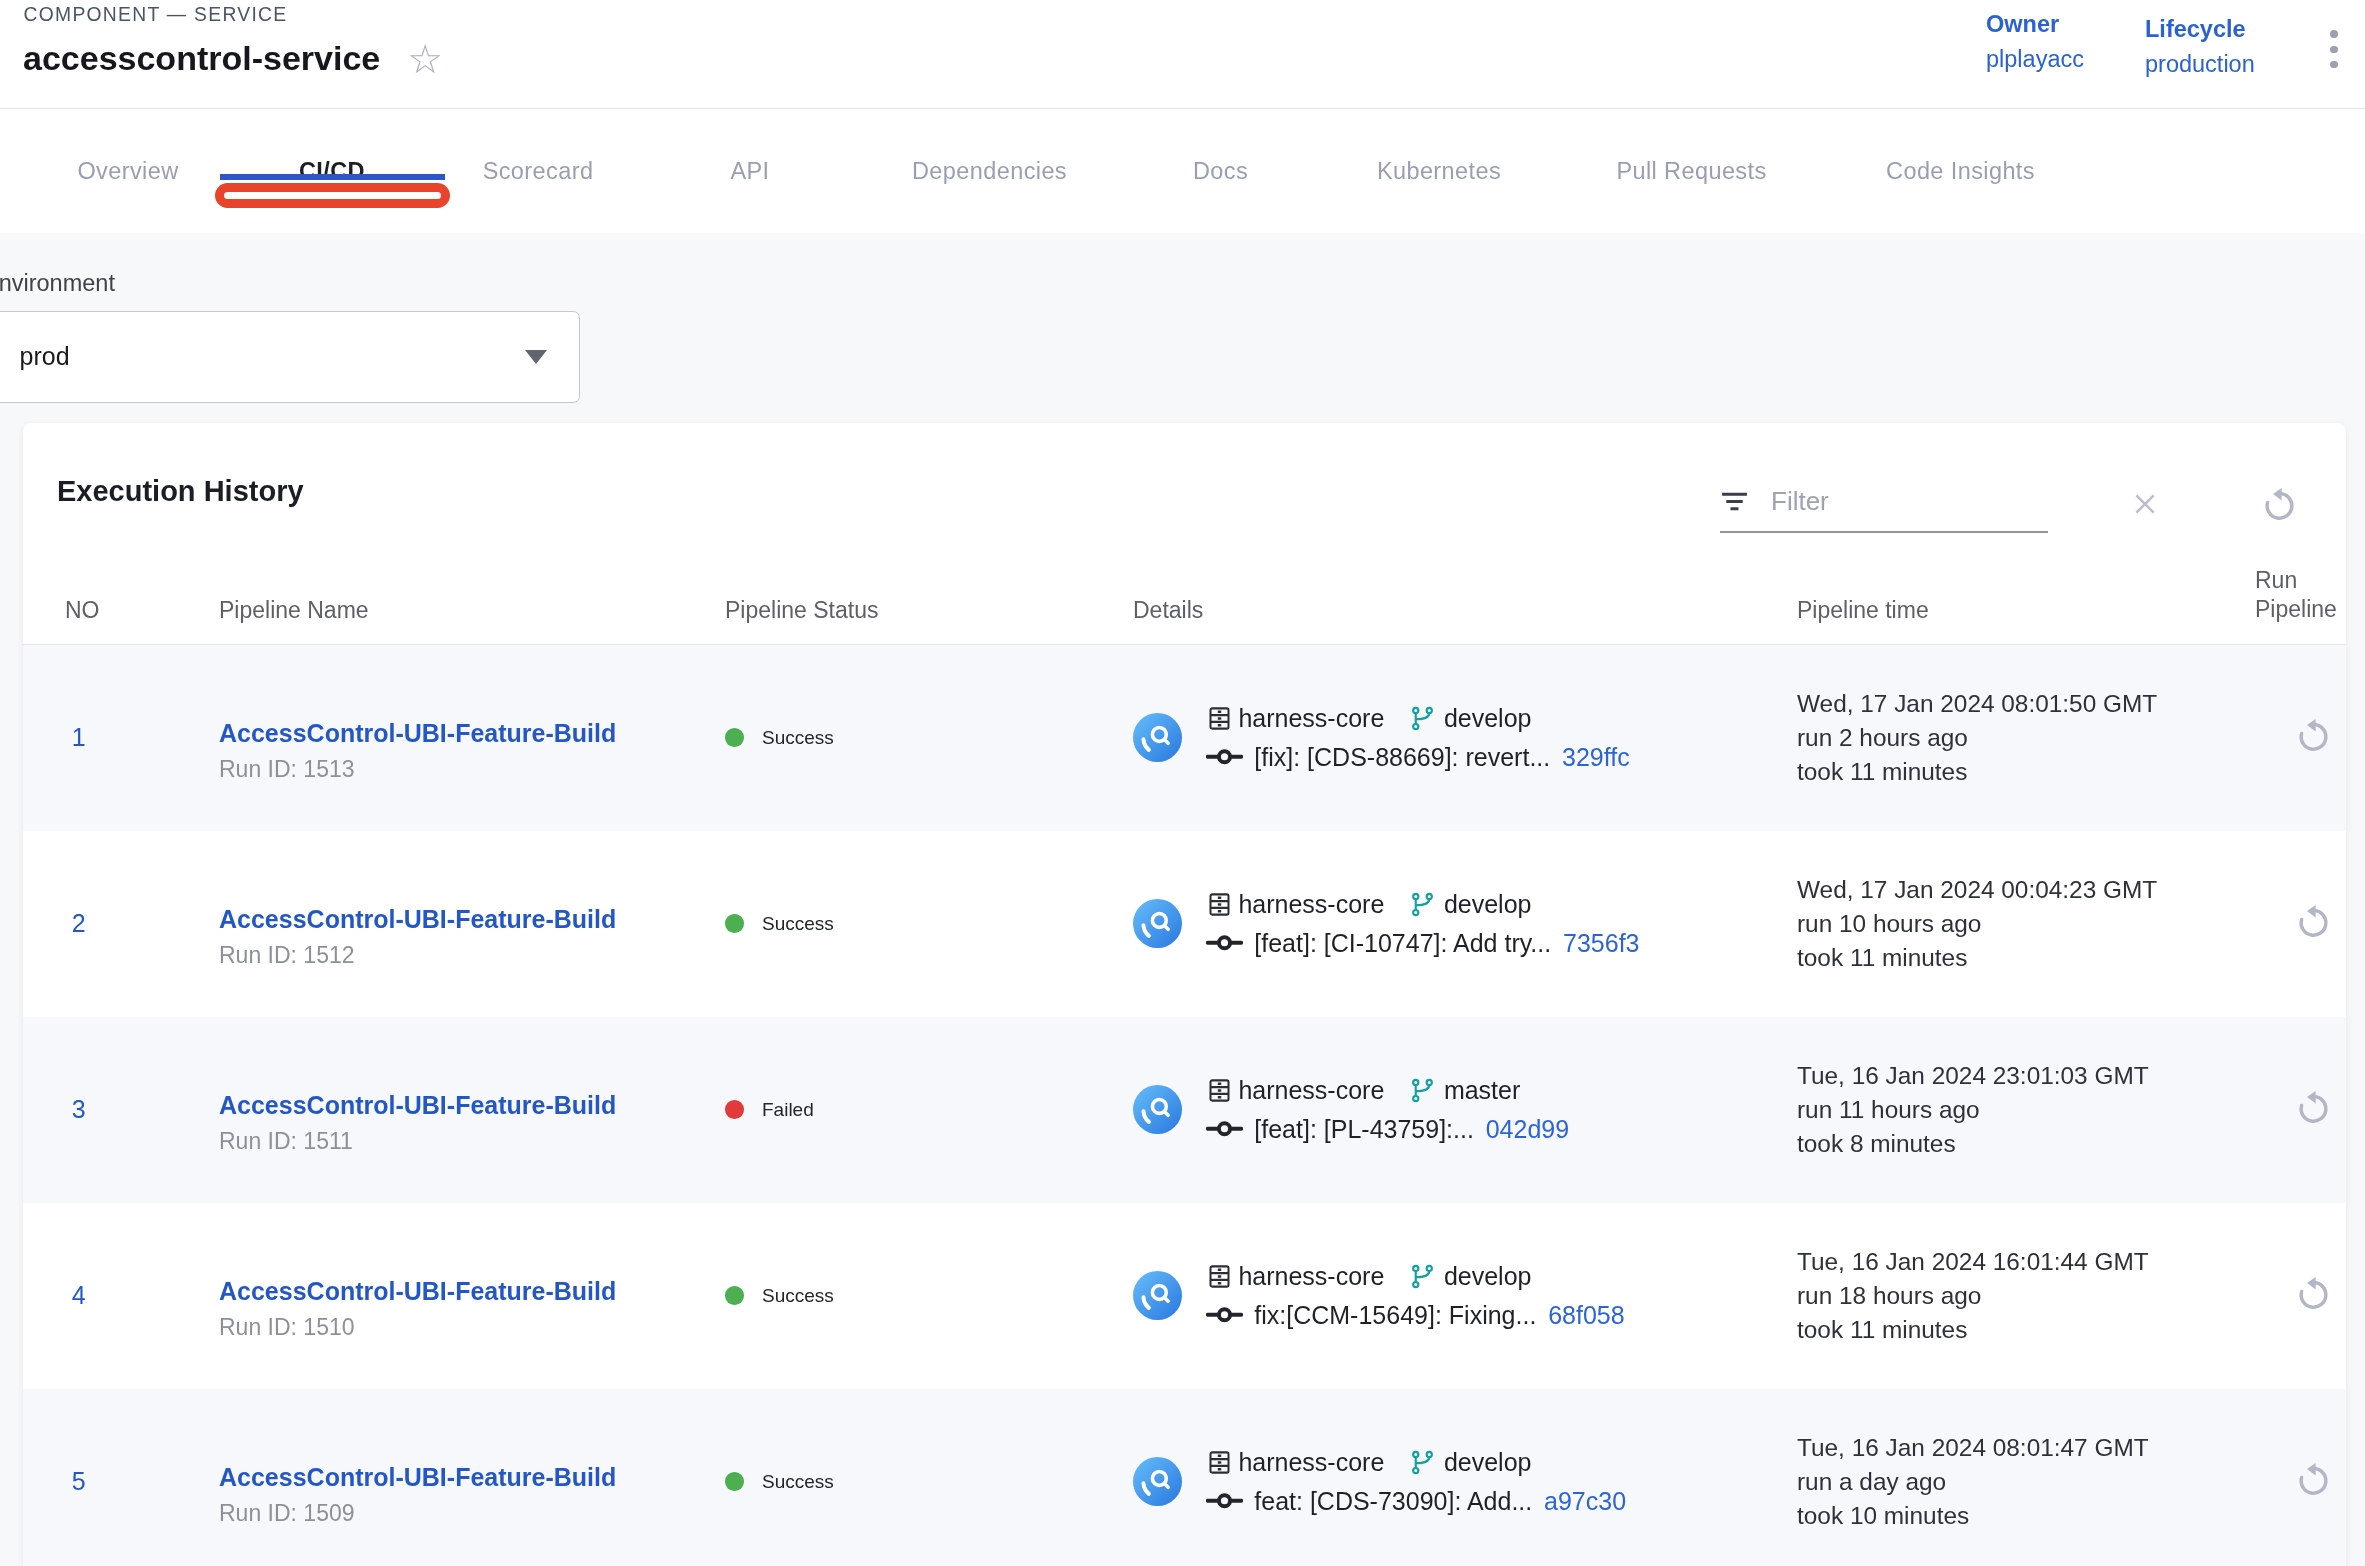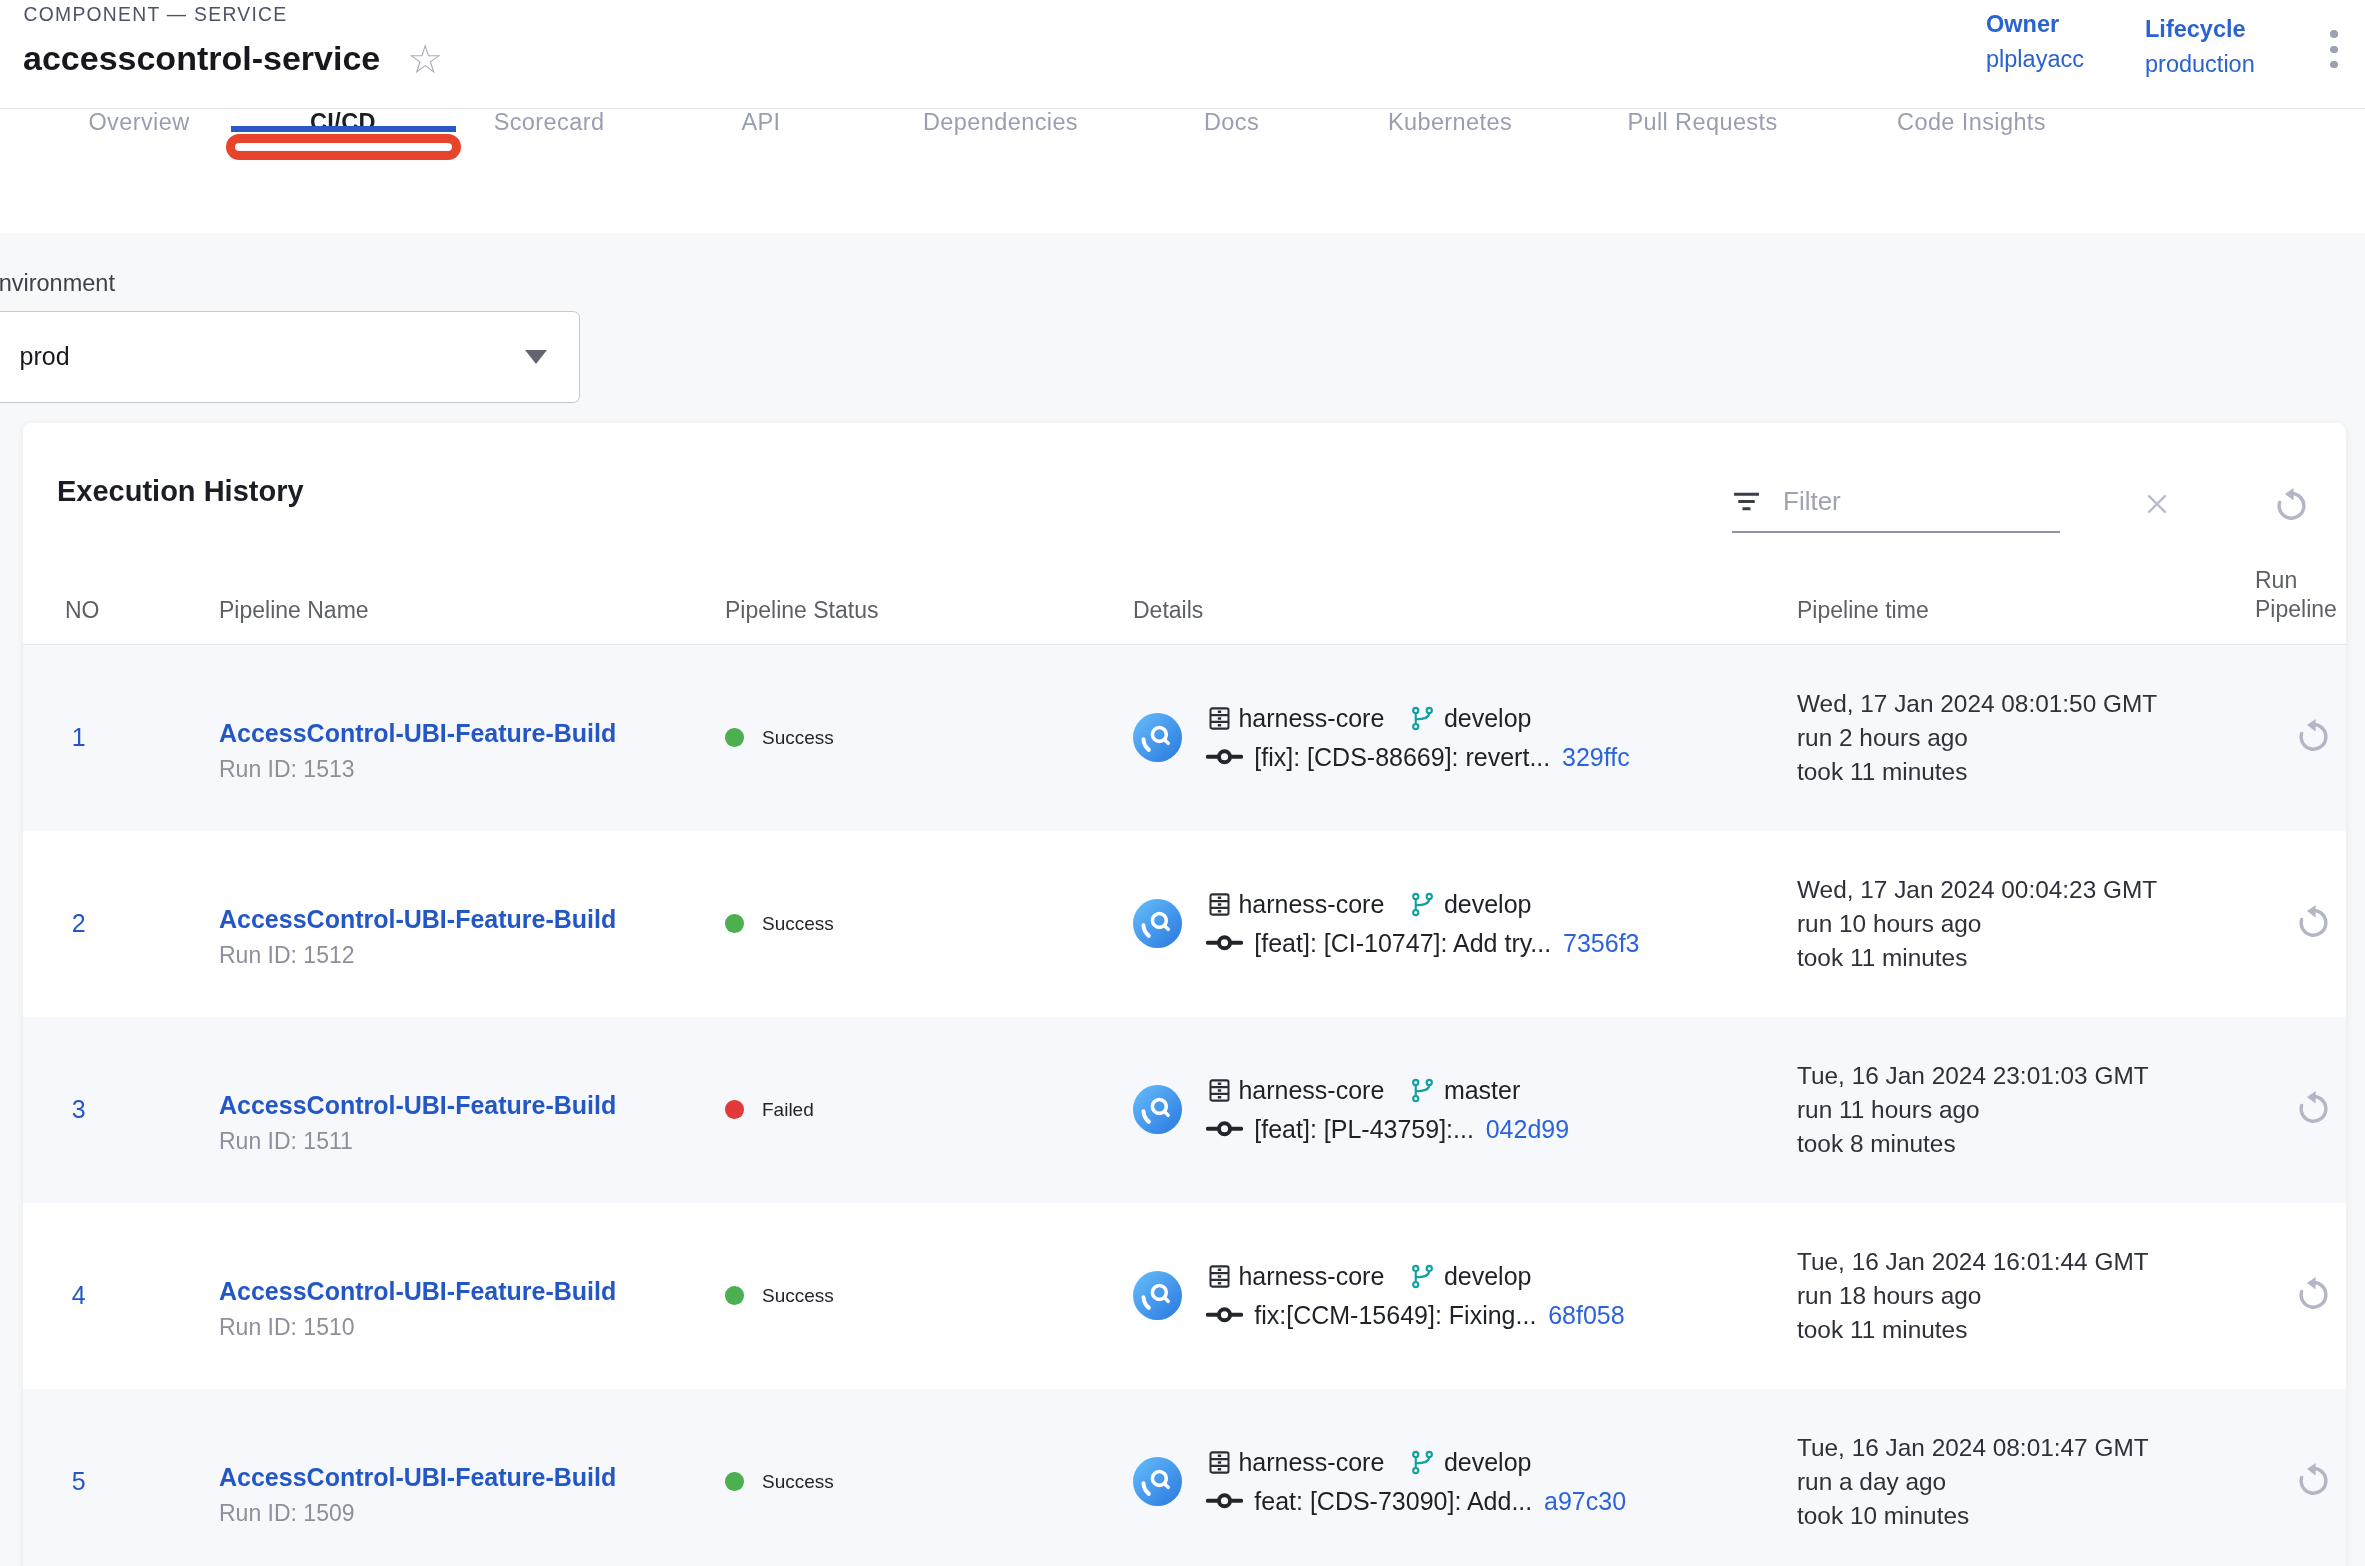--- a/index.html
+++ b/index.html
@@ -15,41 +15,41 @@
   .page-title { font-size:34px; font-weight:700; color:#16181d; }
   .star { margin-left:27px; font-size:40px; color:#a9adbe; line-height:1; cursor:pointer; }
   .meta { position:absolute; top:6.7px; }
   .meta.owner { left:1986px; }
   .meta.lifecycle { left:2145px; top:11.8px; }
   .meta-label { display:block; font-size:23.5px; font-weight:700; color:var(--meta-color); line-height:35px; }
   .meta-value { display:block; font-size:23.5px; color:var(--meta-color); line-height:34px; cursor:pointer; }
   .kebab { position:absolute; left:2327px; top:27px; display:flex; flex-direction:column; gap:7.6px; cursor:pointer; padding:3.4px; }
   .kebab i { width:7.6px; height:7.6px; border-radius:50%; background:#9ba1ae; }
   
-  .tabs { background:#fff; height:124px; display:flex; align-items:flex-start; padding-left:34px; position:relative; }
+  .tabs { background:#fff; height:124px; display:flex; align-items:center; padding-left:23px; position:relative; }
   .tab { position:relative; display:flex; align-items:center; justify-content:center;
          font-size:23.5px; font-weight:500; color:#9b9eb0; letter-spacing:0.4px; cursor:pointer; }
   .tab.active .tab-label { color:#1c1e24; font-weight:700; }
   .tab-underline, .tab-ring { display:none; }
   .tab.active .tab-underline { display:block; position:absolute; left:-13.5px; right:-13.5px; bottom:4.2px; height:5.9px; background:var(--tab-underline); }
   .tab.active .tab-ring { display:block; position:absolute; top:25px; bottom:-23.5px; left:-18.5px; right:-18.5px;
          border:9.2px solid var(--annotation); border-radius:27px; pointer-events:none; z-index:4; }
   
   .env-section { padding-top:37px; }
   .env-label { margin-left:-17px; font-size:23.5px; color:#3e424b; }
   .env-select { position:relative; margin-left:-13.5px; margin-top:13.5px; width:593px; height:92px;
        background:#fff; border:1.7px solid #c5c7ce; border-radius:6.7px; display:flex; align-items:center;
        padding-left:32px; font-size:25px; color:#17191e; cursor:pointer; }
   .env-caret { position:absolute; right:32px; top:50%; margin-top:-6.7px; width:0; height:0;
        border-left:11.8px solid transparent; border-right:11.8px solid transparent; border-top:14.3px solid #62656e; }
   
   .card { margin:20px 20px 0 23px; width:2323px; height:1194px; background:#fff; border-radius:8.4px;
        box-shadow:0 2.5px 6.7px rgba(60,64,80,.10); overflow:hidden; }
   .panel-head { display:flex; justify-content:space-between; align-items:flex-start;
-       padding:52px 20px 0 34px; height:109px; }
+       padding:52px 32px 0 34px; height:109px; }
   .panel-title { font-size:29px; font-weight:700; color:#1b1e25; }
   .filter-wrap { display:flex; align-items:flex-start; margin-top:11.8px; }
   .filter-field { display:flex; align-items:center; width:328px; border-bottom:2.5px solid #8f93a3; padding-bottom:13.5px; }
   .funnel { color:#3a3e48; margin-right:22px; flex:none; display:flex; }
   .filter-input { border:none; outline:none; background:transparent; font-size:26px; color:#2a2d35; width:100%; font-family:inherit; }
   .filter-input::placeholder { color:#9fa2b1; }
   .clear-x { margin-left:81px; margin-top:1.7px; color:#b9bcca; cursor:pointer; display:flex; }
   .refresh-btn { margin-left:99px; margin-right:15px; color:#b3b6c5; cursor:pointer; display:flex; }
   
   .grid-cols { display:grid; grid-template-columns:154px 506px 408px 664px 378px 1fr; padding-left:42px; }

